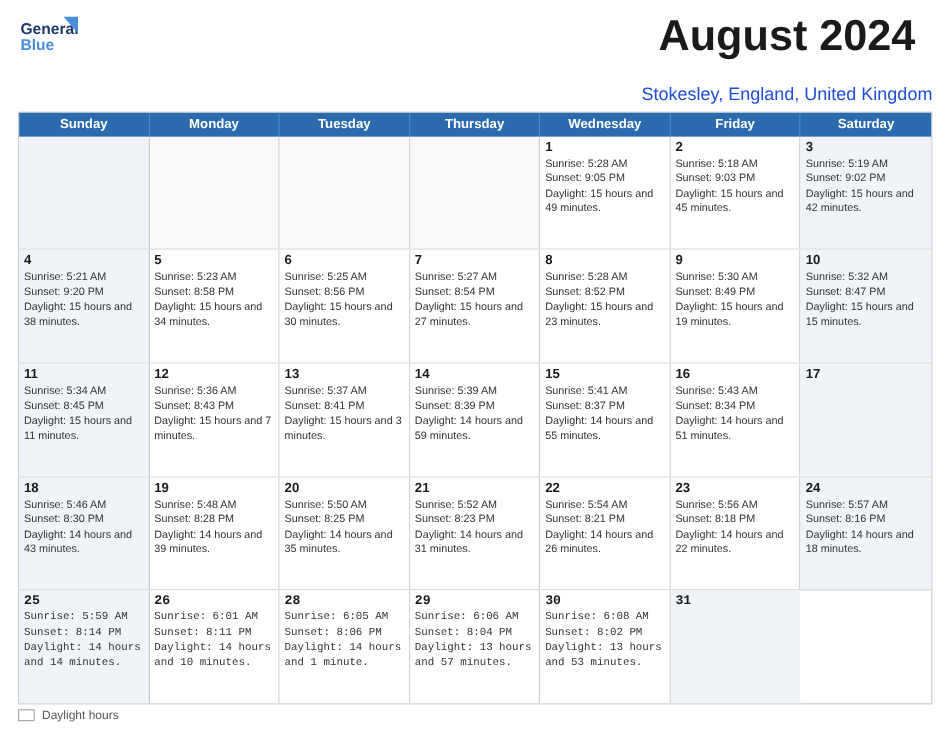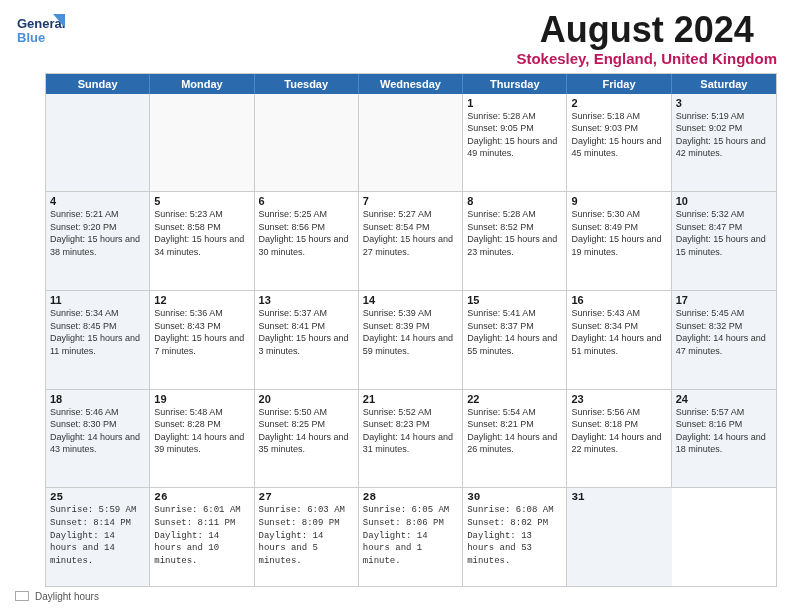--- a/index.html
+++ b/index.html
@@ -32,29 +32,29 @@
       text-align: center;
     }
     .month-title {
       font-size: 36px;
       font-weight: bold;
       color: #1a1a1a;
       line-height: 1.1;
     }
     .location {
       font-size: 15px;
-      color: #be185d;
-      font-weight: bold;
+      color: #1d4ed8;
+      font-weight: normal;
+      margin-top: 20px;
     }
     .calendar {
       flex: 1;
       display: flex;
       flex-direction: column;
       border: 1px solid #ccc;
-      margin-left: 30px;
     }
     .cal-header {
       display: grid;
       grid-template-columns: repeat(7, 1fr);
       background-color: #2a6aad;
     }
     .cal-header-cell {
       color: white;
       font-size: 11px;
       font-weight: bold;
@@ -144,22 +144,22 @@
       <div class="month-title">August 2024</div>
       <div class="location">Stokesley, England, United Kingdom</div>
     </div>
   </div>
 
   <div class="calendar">
     <div class="cal-header">
       <div class="cal-header-cell">Sunday</div>
       <div class="cal-header-cell">Monday</div>
       <div class="cal-header-cell">Tuesday</div>
+      <div class="cal-header-cell">Thursday</div>
       <div class="cal-header-cell">Wednesday</div>
-      <div class="cal-header-cell">Thursday</div>
       <div class="cal-header-cell">Friday</div>
       <div class="cal-header-cell">Saturday</div>
     </div>
     <div class="cal-body" id="cal-body">
     <div class="cal-row">
           <div class="cal-cell empty sunday"></div>
           <div class="cal-cell empty"></div>
           <div class="cal-cell empty"></div>
           <div class="cal-cell empty"></div>
           <div class="cal-cell">
@@ -273,24 +273,20 @@
           </div>
           <div class="cal-cell">
             <div class="day-number">16</div>
             <div class="cell-info">Sunrise: 5:43 AM
 Sunset: 8:34 PM
 Daylight: 14 hours
 and 51 minutes.</div>
           </div>
           <div class="cal-cell saturday">
             <div class="day-number">17</div>
-            <div class="cell-info">Sunrise: 5:45 AM
-Sunset: 8:32 PM
-Daylight: 14 hours
-and 47 minutes.</div>
           </div>
         </div>
         <div class="cal-row">
           <div class="cal-cell sunday">
             <div class="day-number">18</div>
             <div class="cell-info">Sunrise: 5:46 AM
 Sunset: 8:30 PM
 Daylight: 14 hours
 and 43 minutes.</div>
           </div>
@@ -346,32 +342,32 @@
 and 14 minutes.</div>
           </div>
           <div class="cal-cell">
             <div class="day-number">26</div>
             <div class="cell-info">Sunrise: 6:01 AM
 Sunset: 8:11 PM
 Daylight: 14 hours
 and 10 minutes.</div>
           </div>
           <div class="cal-cell">
-            <div class="day-number">27</div>
-            <div class="cell-info">Sunrise: 6:03 AM
-Sunset: 8:09 PM
-Daylight: 14 hours
-and 5 minutes.</div>
-          </div>
-          <div class="cal-cell">
             <div class="day-number">28</div>
             <div class="cell-info">Sunrise: 6:05 AM
 Sunset: 8:06 PM
 Daylight: 14 hours
 and 1 minute.</div>
+          </div>
+          <div class="cal-cell">
+            <div class="day-number">29</div>
+            <div class="cell-info">Sunrise: 6:06 AM
+Sunset: 8:04 PM
+Daylight: 13 hours
+and 57 minutes.</div>
           </div>
           <div class="cal-cell">
             <div class="day-number">30</div>
             <div class="cell-info">Sunrise: 6:08 AM
 Sunset: 8:02 PM
 Daylight: 13 hours
 and 53 minutes.</div>
           </div>
           <div class="cal-cell saturday">
             <div class="day-number">31</div>

